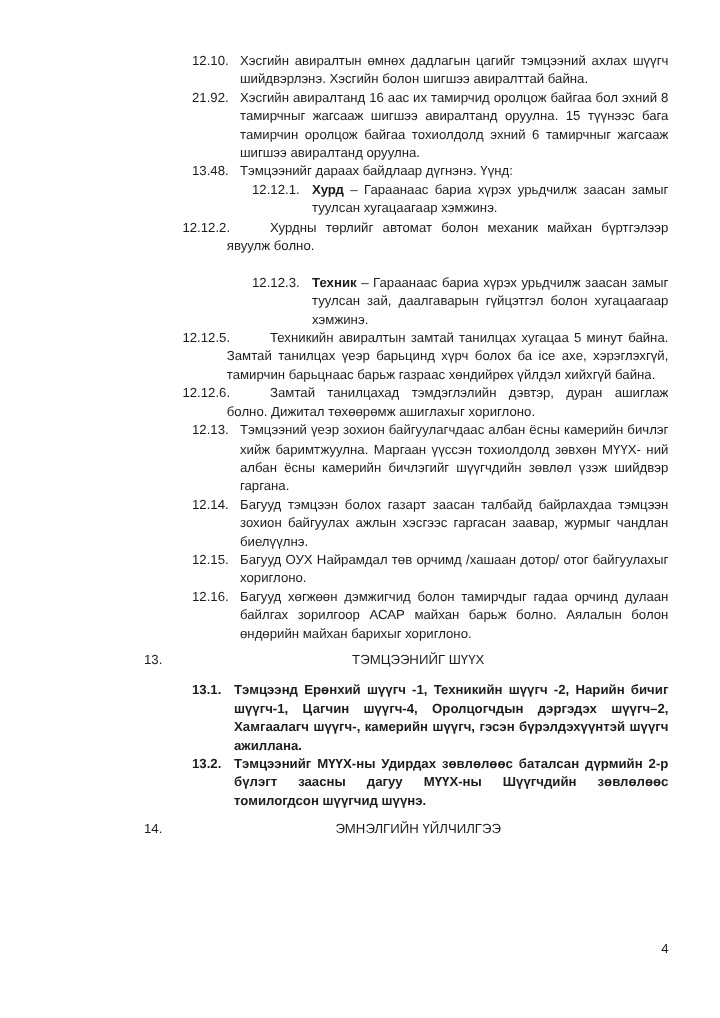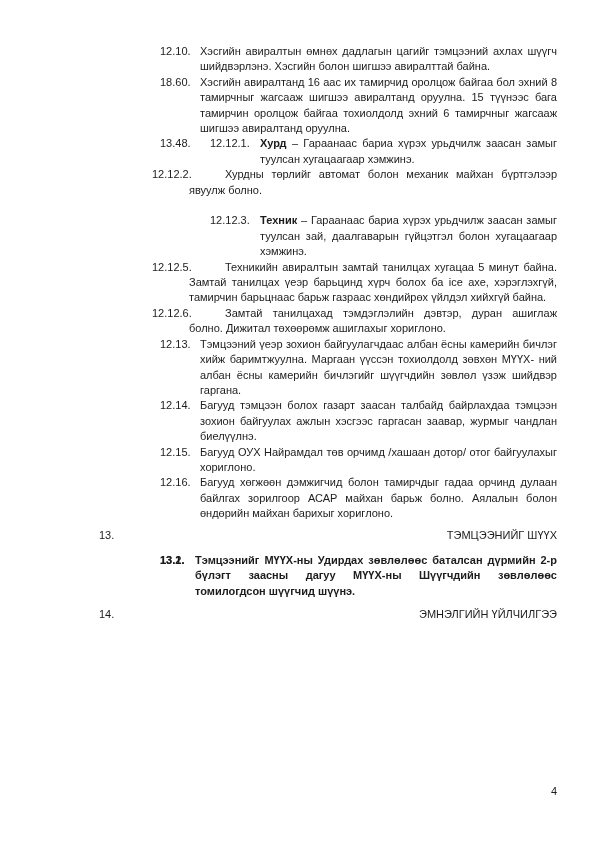--- a/index.html
+++ b/index.html
@@ -39,21 +39,22 @@
   .l2a { margin-left: 111px; padding-left: 50px; }
   
   .l2b { margin-left: 53px; padding-left: 37px; text-indent: 36px; }
   .lead { font-weight: bold; }
   .spacer { height: 15.4px; }
   .heading {
     position: relative;
     padding-left: 20px;
     margin-top: 6px;
     margin-bottom: 10px;
-    text-align: right;
+    text-align: center;
+    margin-left: 21px;
   }
   .heading.h14 { margin-top: 8px; margin-bottom: 0; }
   .heading .num { position: absolute; left: 0; top: 0; }
   .pagenum {
     position: absolute;
     left: 551px;
     top: 784px;
   }
 </style>
 </head>
@@ -61,26 +62,27 @@
 
 <div class="page">
   <div class="content">
 
     <div class="item l1">
       <span class="num">12.10.</span>
       <span>Хэсгийн авиралтын өмнөх дадлагын цагийг тэмцээний ахлах шүүгч шийдвэрлэнэ.  Хэсгийн болон шигшээ авиралттай байна.</span>
     </div>
 
     <div class="item l1">
-      <span class="num">18.60.</span>
+      <span class="num">21.92.</span>
       <span>Хэсгийн авиралтанд 16 аас их тамирчид оролцож байгаа бол эхний 8 тамирчныг жагсааж шигшээ авиралтанд оруулна. 15 түүнээс бага тамирчин оролцож байгаа тохиолдолд эхний 6 тамирчныг жагсааж шигшээ авиралтанд оруулна.</span>
     </div>
 
     <div class="item l1">
       <span class="num">13.48.</span>
+      <span>Тэмцээнийг дараах байдлаар дүгнэнэ. Үүнд:</span>
     </div>
 
     <div class="item l2a">
       <span class="num">12.12.1.</span>
       <span class="lead">Хурд</span>
       <span>– Гараанаас бариа хүрэх урьдчилж заасан замыг туулсан хугацаагаар хэмжинэ.</span>
     </div>
 
     <div class="item l2b">
       <span class="num">12.12.2.</span>
@@ -126,20 +128,21 @@
       <span>Багууд хөгжөөн дэмжигчид болон тамирчдыг гадаа орчинд дулаан байлгах зорилгоор АСАР майхан барьж болно. Аялалын болон өндөрийн майхан барихыг хориглоно.</span>
     </div>
 
     <div class="heading">
       <span class="num">13.</span>
       <span>ТЭМЦЭЭНИЙГ ШҮҮХ</span>
     </div>
 
     <div class="item l1b">
       <span class="num">13.1.</span>
+      <span>Тэмцээнд Ерөнхий шүүгч -1, Техникийн шүүгч -2, Нарийн бичиг шүүгч-1, Цагчин шүүгч-4, Оролцогчдын дэргэдэх шүүгч–2, Хамгаалагч шүүгч-, камерийн шүүгч,  гэсэн бүрэлдэхүүнтэй шүүгч ажиллана.</span>
     </div>
 
     <div class="item l1b">
       <span class="num">13.2.</span>
       <span>Тэмцээнийг МҮҮХ-ны Удирдах зөвлөлөөс баталсан дүрмийн 2-р бүлэгт заасны дагуу МҮҮХ-ны Шүүгчдийн зөвлөлөөс томилогдсон шүүгчид шүүнэ.</span>
     </div>
 
     <div class="heading h14">
       <span class="num">14.</span>
       <span>ЭМНЭЛГИЙН ҮЙЛЧИЛГЭЭ</span>

